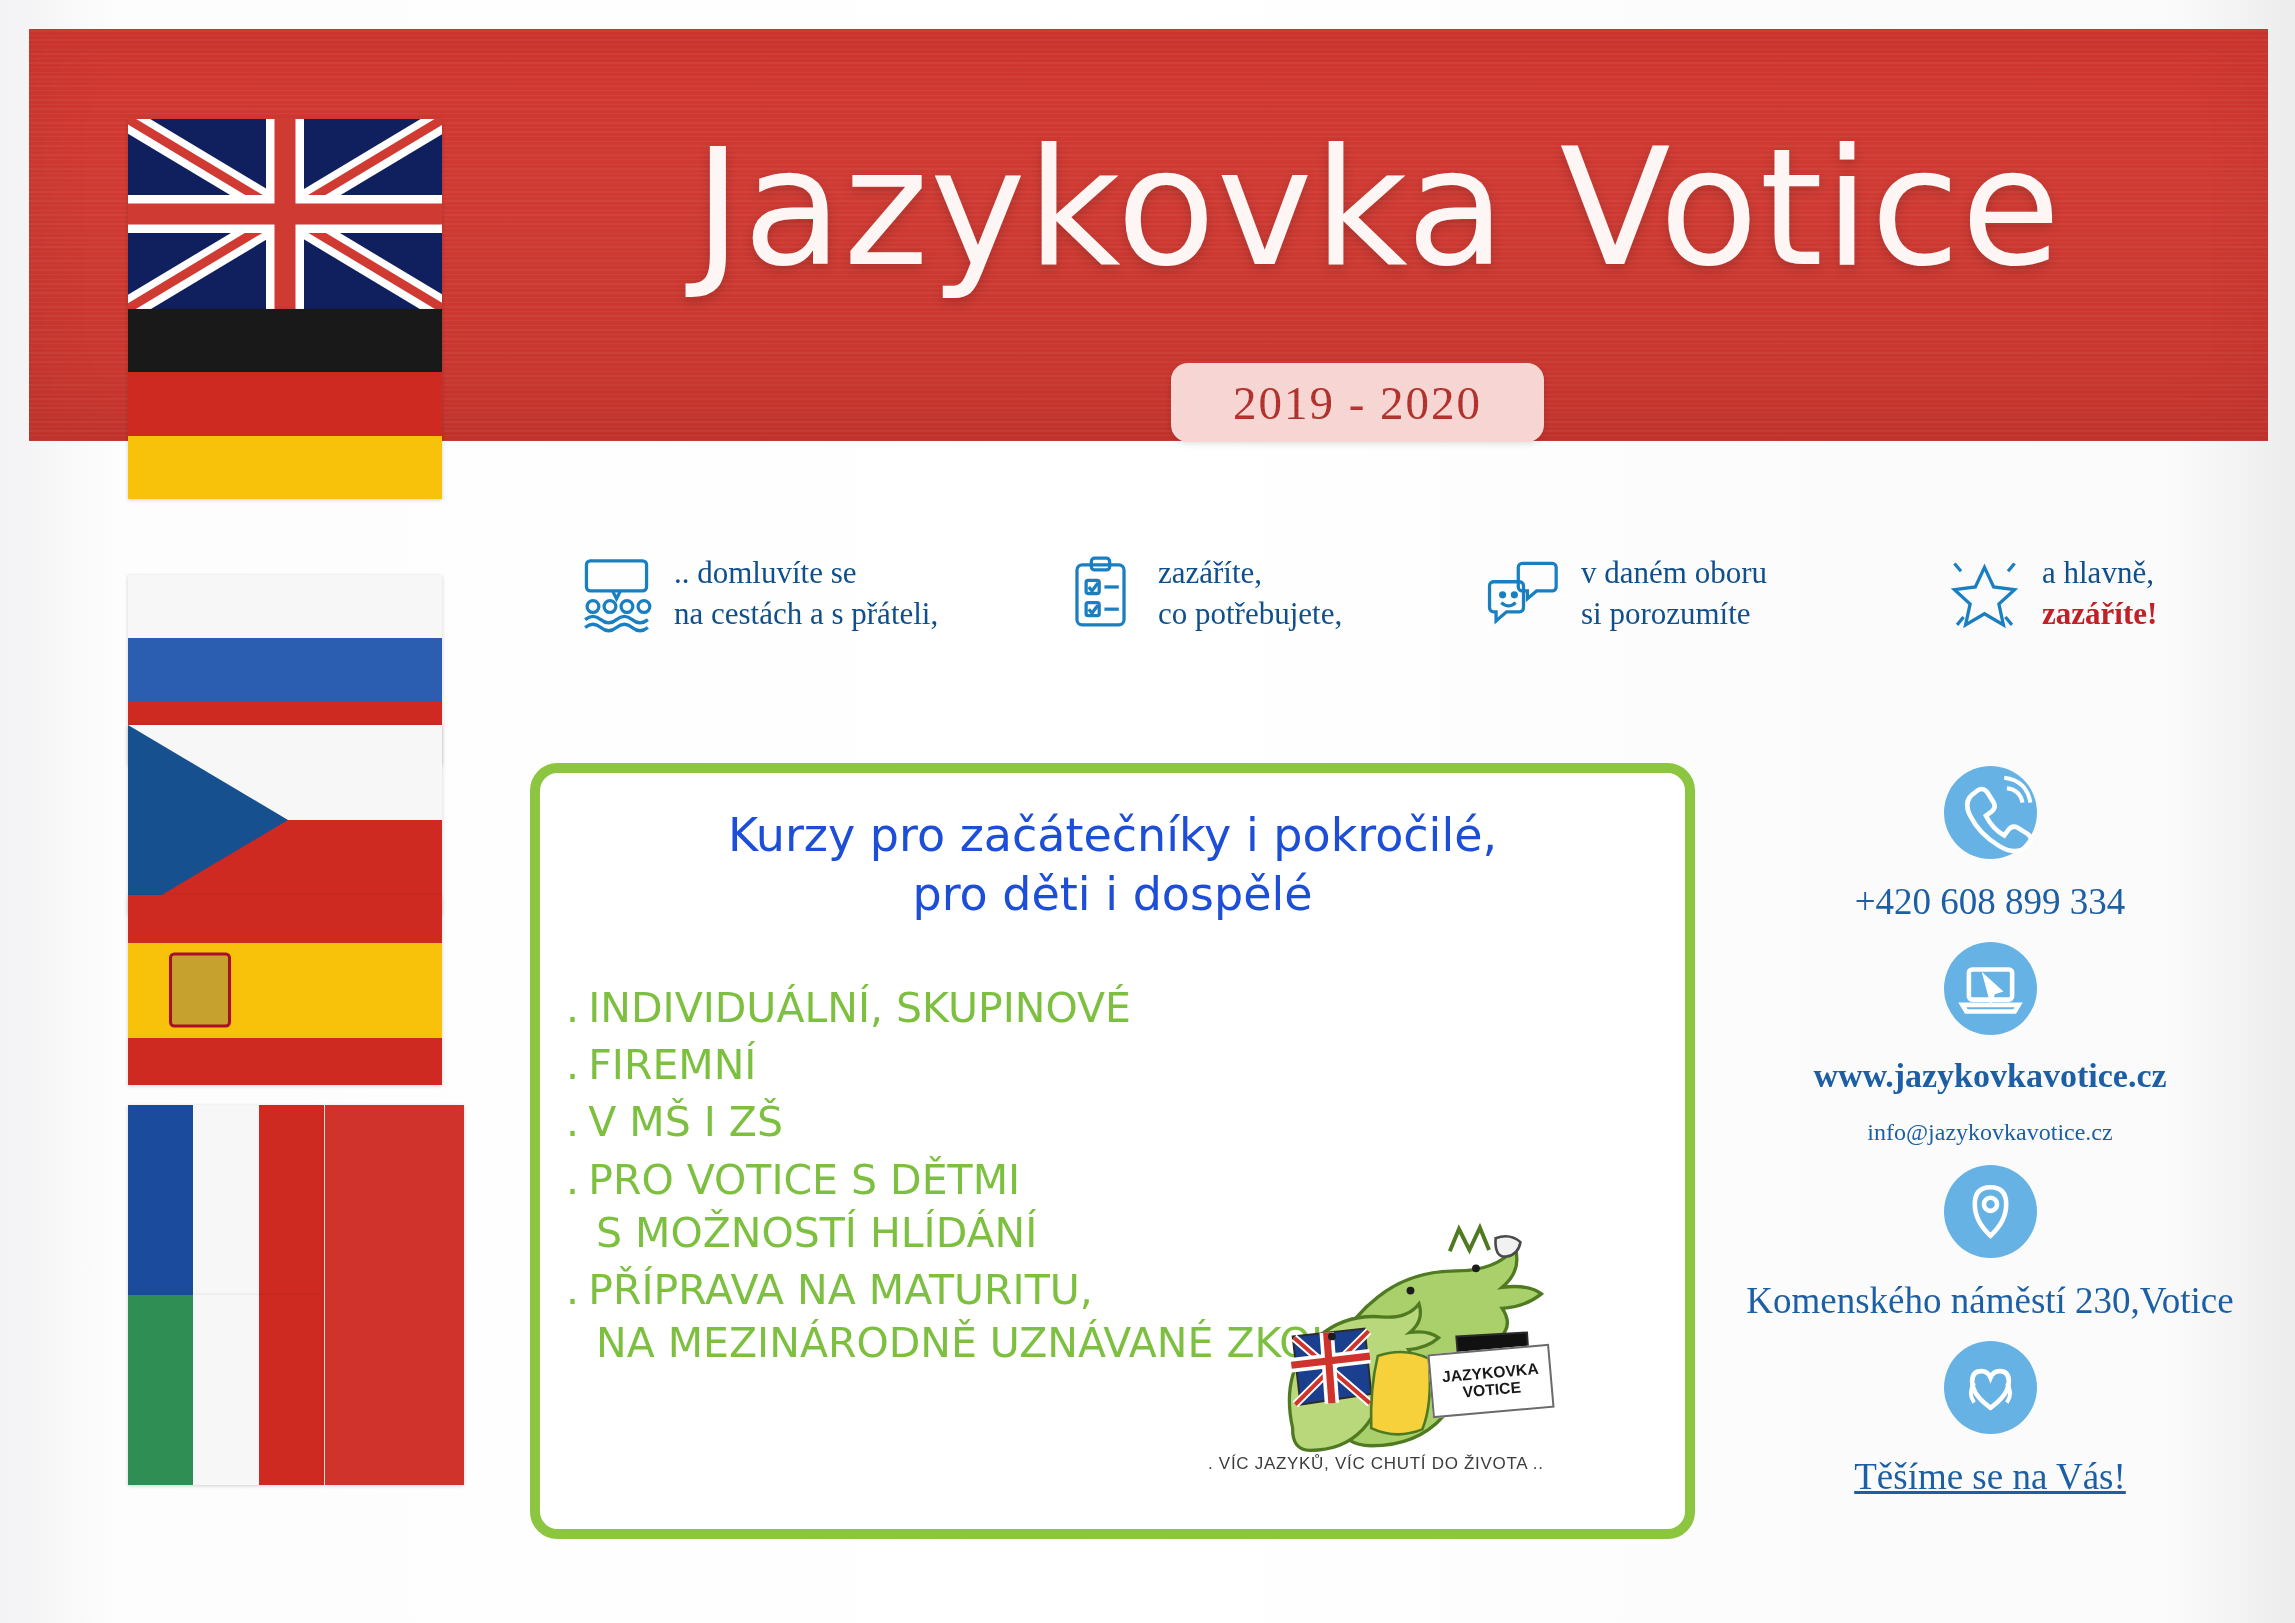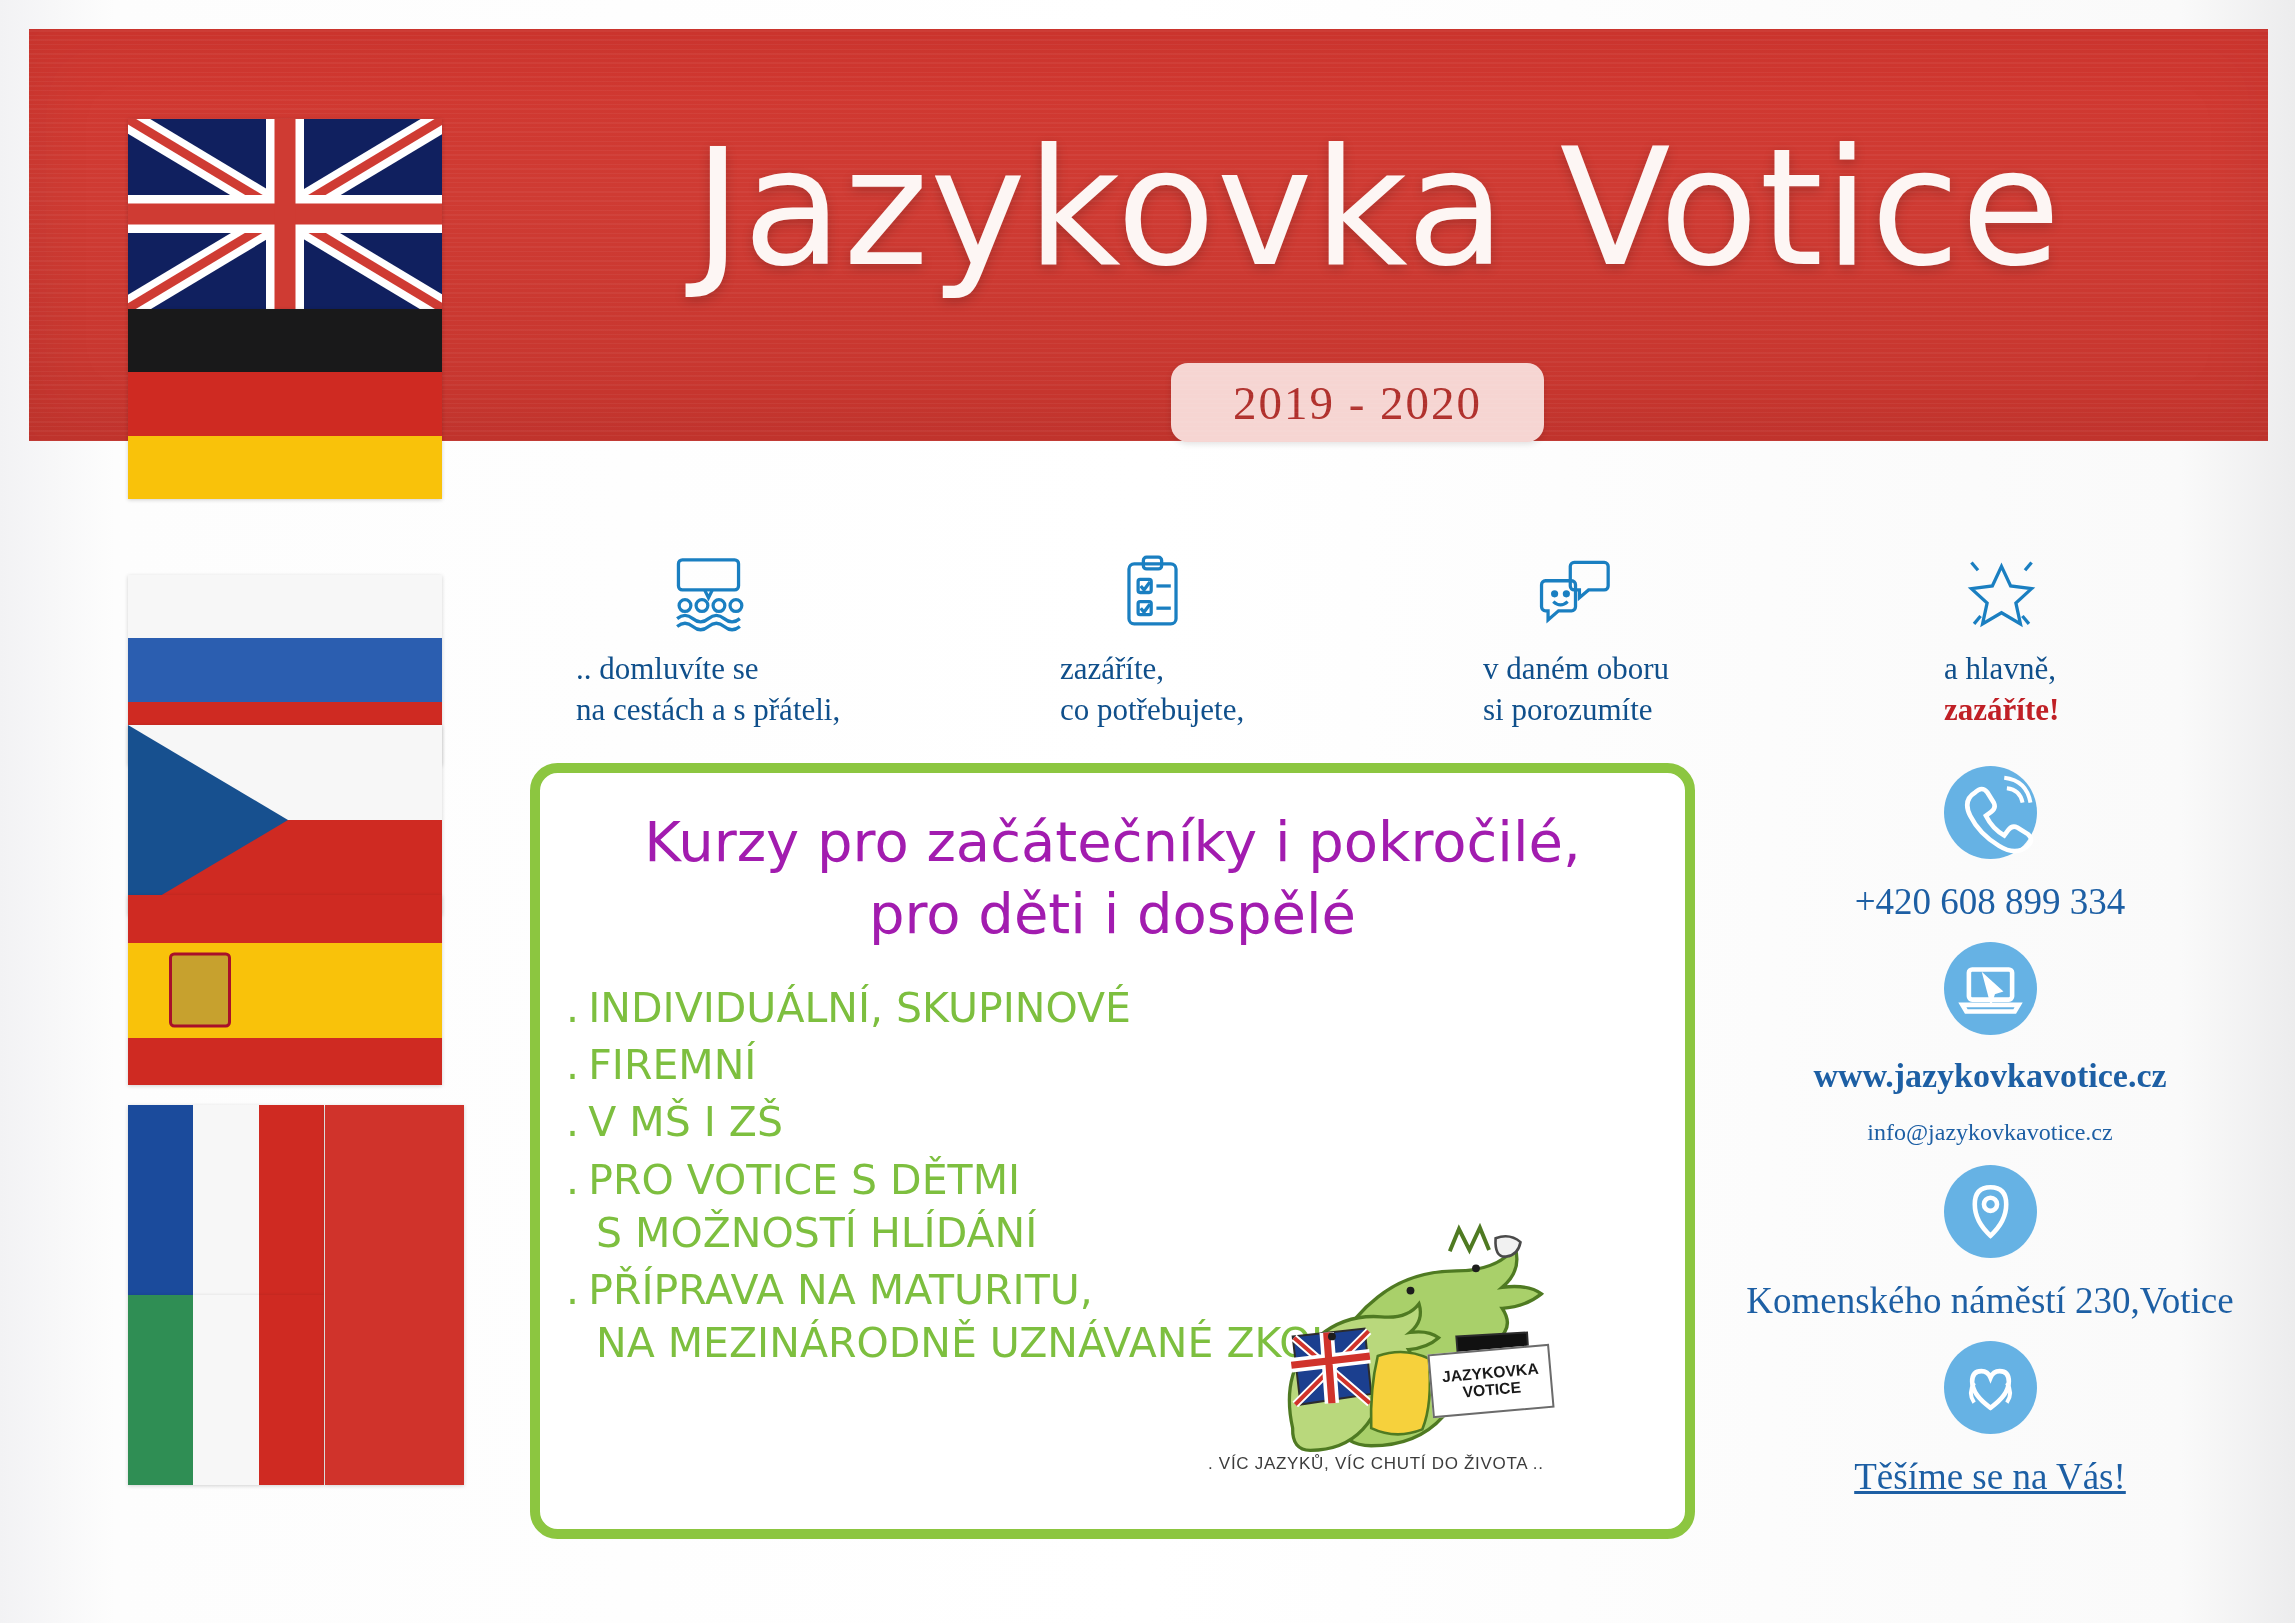--- a/index.html
+++ b/index.html
@@ -102,41 +102,41 @@
   .f-it{left:128px;top:1295px;width:196px;height:190px;}
   .f-it .g{height:100%;width:33.4%;background:#2f8e54;float:left;}
   .f-it .w{height:100%;width:33.2%;background:#f7f7f7;float:left;}
   .f-it .r{height:100%;width:33.4%;background:#cf2a22;float:left;}
 
   
   .f-pl{left:325px;top:1105px;width:139px;height:380px;background:#d0332b;}
 
   
   .features{position:absolute;left:576px;top:553px;width:1676px;height:131px;}
-  .feature{position:absolute;top:0;display:flex;align-items:center;gap:17px;flex-direction:column;}
+  .feature{position:absolute;top:0;display:flex;align-items:center;gap:17px;}
   .feat-icon{width:81px;height:79px;flex:0 0 auto;}
   .feat-text{
     font-family:"Liberation Serif", serif;
     font-size:31px;line-height:1.32;color:#0f4f8b;white-space:nowrap;
   }
   .feat-text .hl{color:#c02026;font-weight:bold;}
   .f1{left:0;}
   .f2{left:484px;}
   .f3{left:907px;}
   .f4{left:1368px;}
 
   
   .course-box{
     position:absolute;left:530px;top:763px;width:1145px;height:756px;
     border:10.5px solid #8cc640;border-radius:27.5px;background:#fff;
   }
   .course-head{
     position:absolute;left:26px;top:33px;width:1093px;text-align:center;
     font-family:"DejaVu Sans", sans-serif;
-    font-size:56px;line-height:1.28;color:#a21caf;
+    font-size:46px;line-height:1.28;color:#1d4ed8;
   }
   .course-list{
     position:absolute;left:26px;top:209px;width:1100px;
     font-family:"DejaVu Sans", sans-serif;
     font-size:41px;line-height:1.30;color:#7dbf3f;
   }
   .course-list li{list-style:none;margin:0 0 3.9px 0;}
   .course-list ul{margin:0;padding:0;}
   .course-list .bullet{color:#7dbf3f;margin-right:9.2px;}
   .course-list .sub{display:block;padding-left:30px;}

